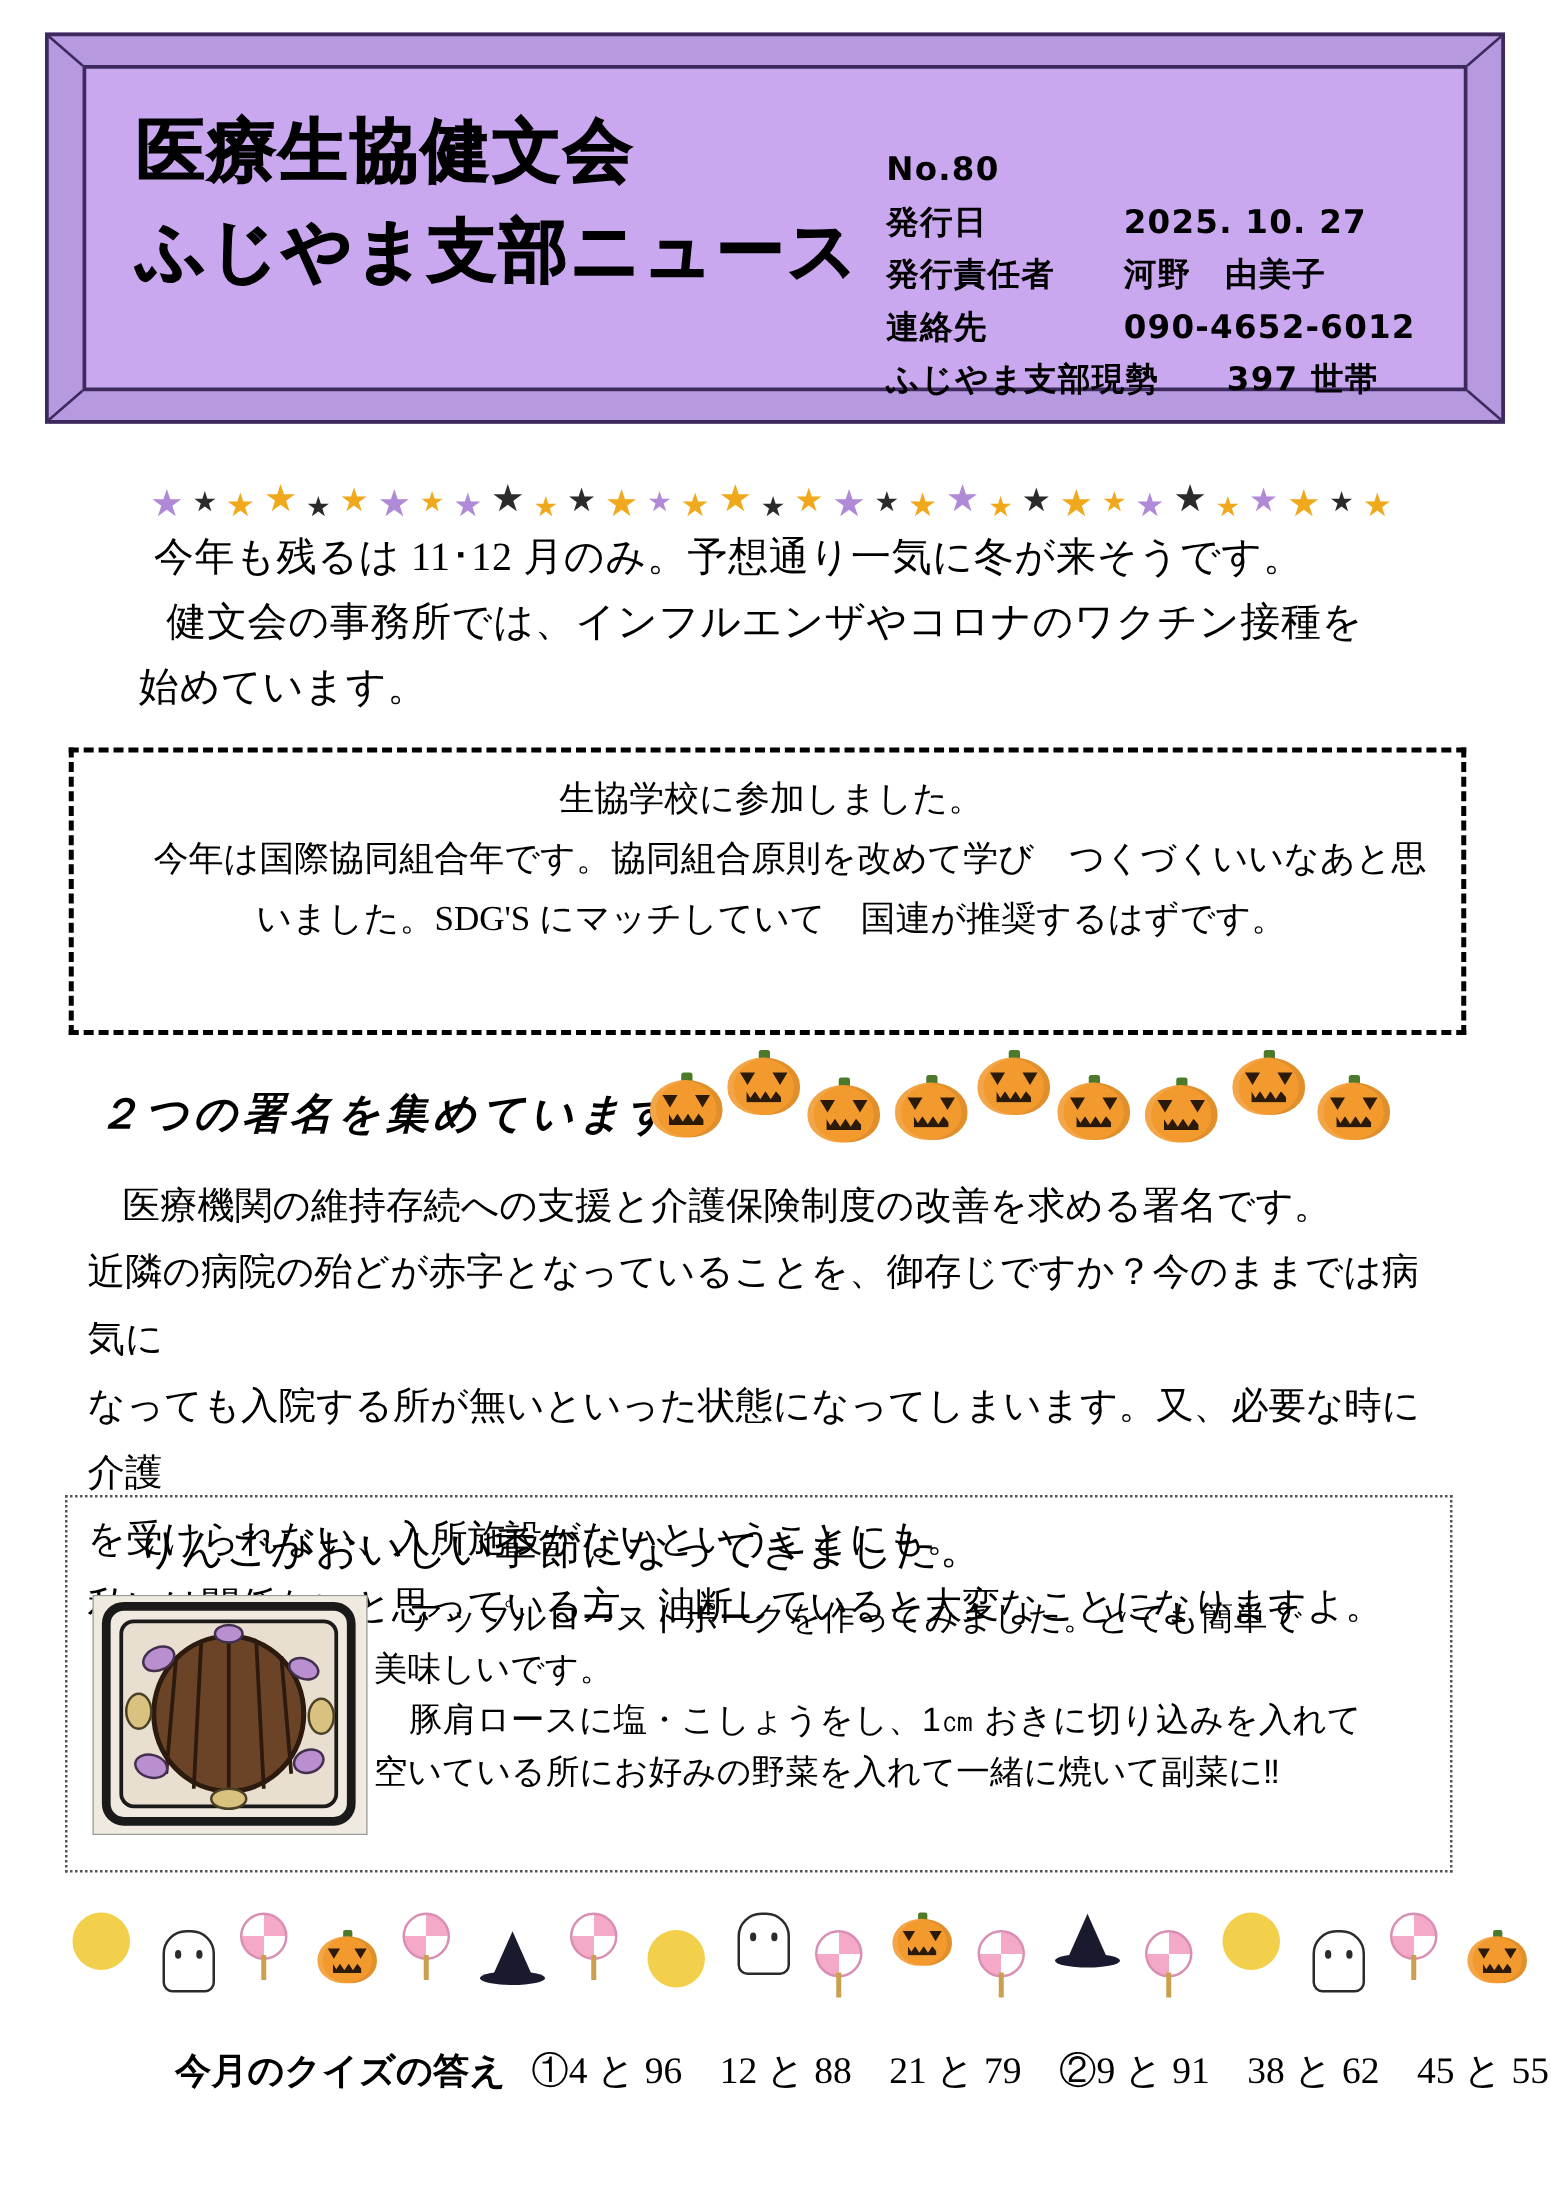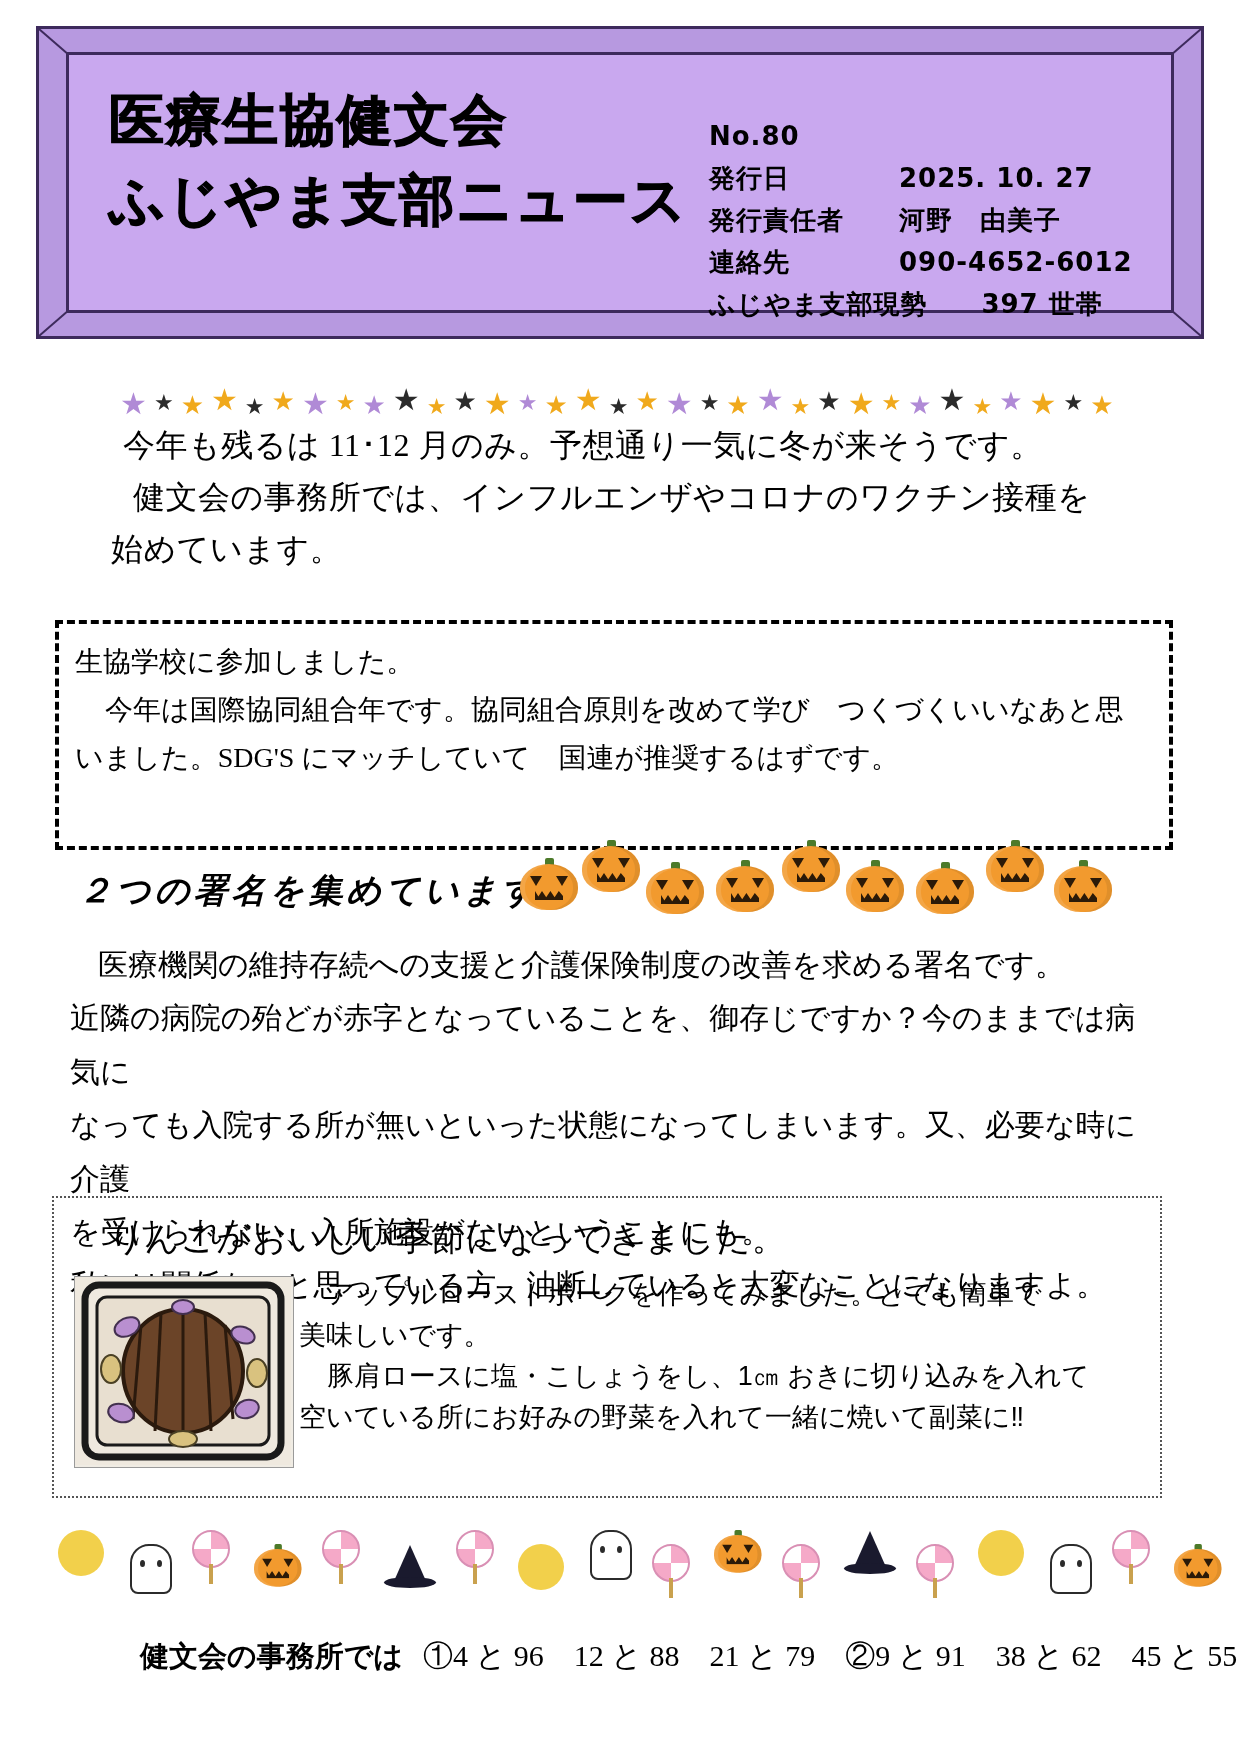--- a/index.html
+++ b/index.html
@@ -97,25 +97,26 @@
     margin-left: 16px;
   }
   .intro div { text-indent: 0; }
   .intro .ln1 { padding-left: 12px; }
   .intro .ln2 { padding-left: 22px; }
 
   
   .box-dashed {
     position: absolute;
     left: 55px;
-    top: 620px;
+    top: 598px;
     width: 1118px;
     height: 230px;
     border: 4px dashed #000;
     box-sizing: border-box;
+    text-align: center;
   }
   .box-dashed .content {
     position: absolute;
     left: 16px;
     top: 14px;
     right: 10px;
     font-size: 28px;
     line-height: 1.72;
     font-family: "Liberation Serif", serif;
   }
@@ -579,15 +580,15 @@
         <div class="stem"></div>
         <div class="body"></div>
         <div class="eye l"></div>
         <div class="eye r"></div>
         <div class="mouth"></div>
       </div>
     </div>
   </div>
 
 <div class="quiz">
-  <div class="quiz-label">健文会の事務所では</div>
+  <div class="quiz-label">今月のクイズの答え</div>
   <div class="quiz-answer">①4 と 96　12 と 88　21 と 79　②9 と 91　38 と 62　45 と 55</div>
 </div>
 
 </body></html>

